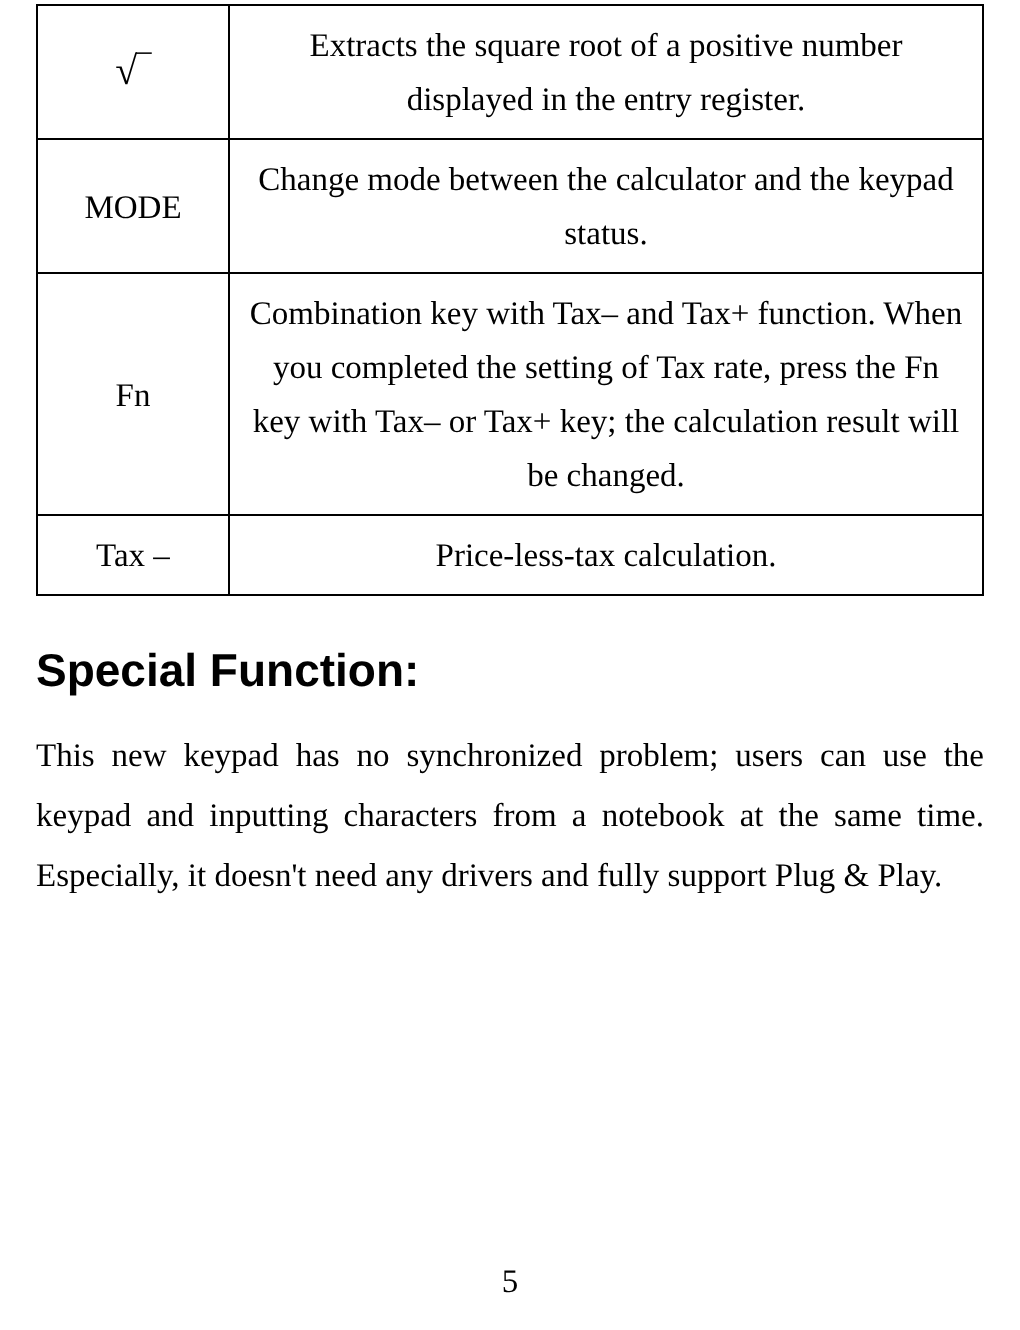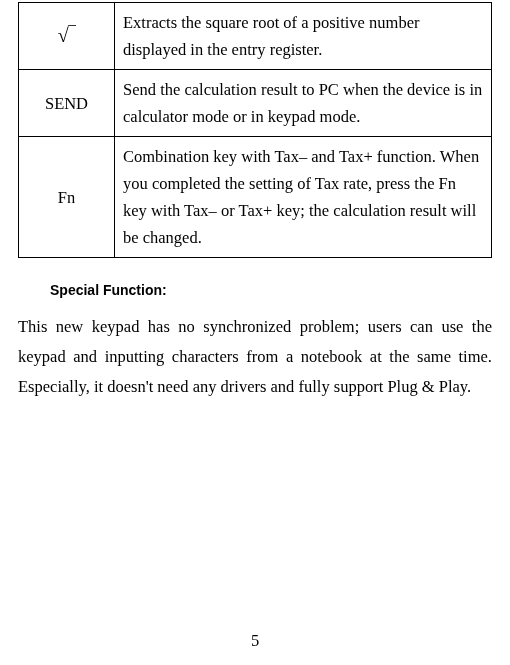--- a/index.html
+++ b/index.html
@@ -27,29 +27,28 @@
       font-size: 16.5px;
       line-height: 27px;
       vertical-align: middle;
     }
     td.key-col {
       width: 96px;
       text-align: center;
       font-size: 16.5px;
     }
     td.desc-col {
-      text-align: left;
+      text-align: center;
     }
     .section-heading {
       font-family: Arial, Helvetica, sans-serif;
       font-weight: bold;
-      font-size: 14px;
+      font-size: 23px;
       margin-top: 24px;
       margin-bottom: 14px;
-      margin-left: 32px;
     }
     .body-para {
       font-size: 16.5px;
       line-height: 30px;
       text-align: justify;
       font-family: Liberation Serif, serif;
     }
     .page-number {
       position: absolute;
       bottom: 14px;
@@ -65,26 +64,30 @@
 </head>
 <body>
 
 <table>
   <tbody>
     <tr>
       <td class="key-col"><span class="sqrt">√‾</span></td>
       <td class="desc-col">Extracts the square root of a positive number displayed in the entry register.</td>
     </tr>
     <tr>
-      <td class="key-col">SEND</td>
-      <td class="desc-col">Send the calculation result to PC when the device is in calculator mode or in keypad mode.</td>
+      <td class="key-col">MODE</td>
+      <td class="desc-col">Change mode between the calculator and the keypad status.</td>
     </tr>
     <tr>
       <td class="key-col">Fn</td>
       <td class="desc-col">Combination key with Tax– and Tax+ function. When you completed the setting of Tax rate, press the Fn key with Tax– or Tax+ key; the calculation result will be changed.</td>
+    </tr>
+    <tr>
+      <td class="key-col">Tax –</td>
+      <td class="desc-col">Price-less-tax calculation.</td>
     </tr>
   </tbody>
 </table>
 
 <div class="section-heading">Special Function:</div>
 
 <p class="body-para">This new keypad has no synchronized problem; users can use the keypad and inputting characters from a notebook at the same time. Especially, it doesn't need any drivers and fully support Plug &amp; Play.</p>
 
 <div class="page-number">5</div>
 

